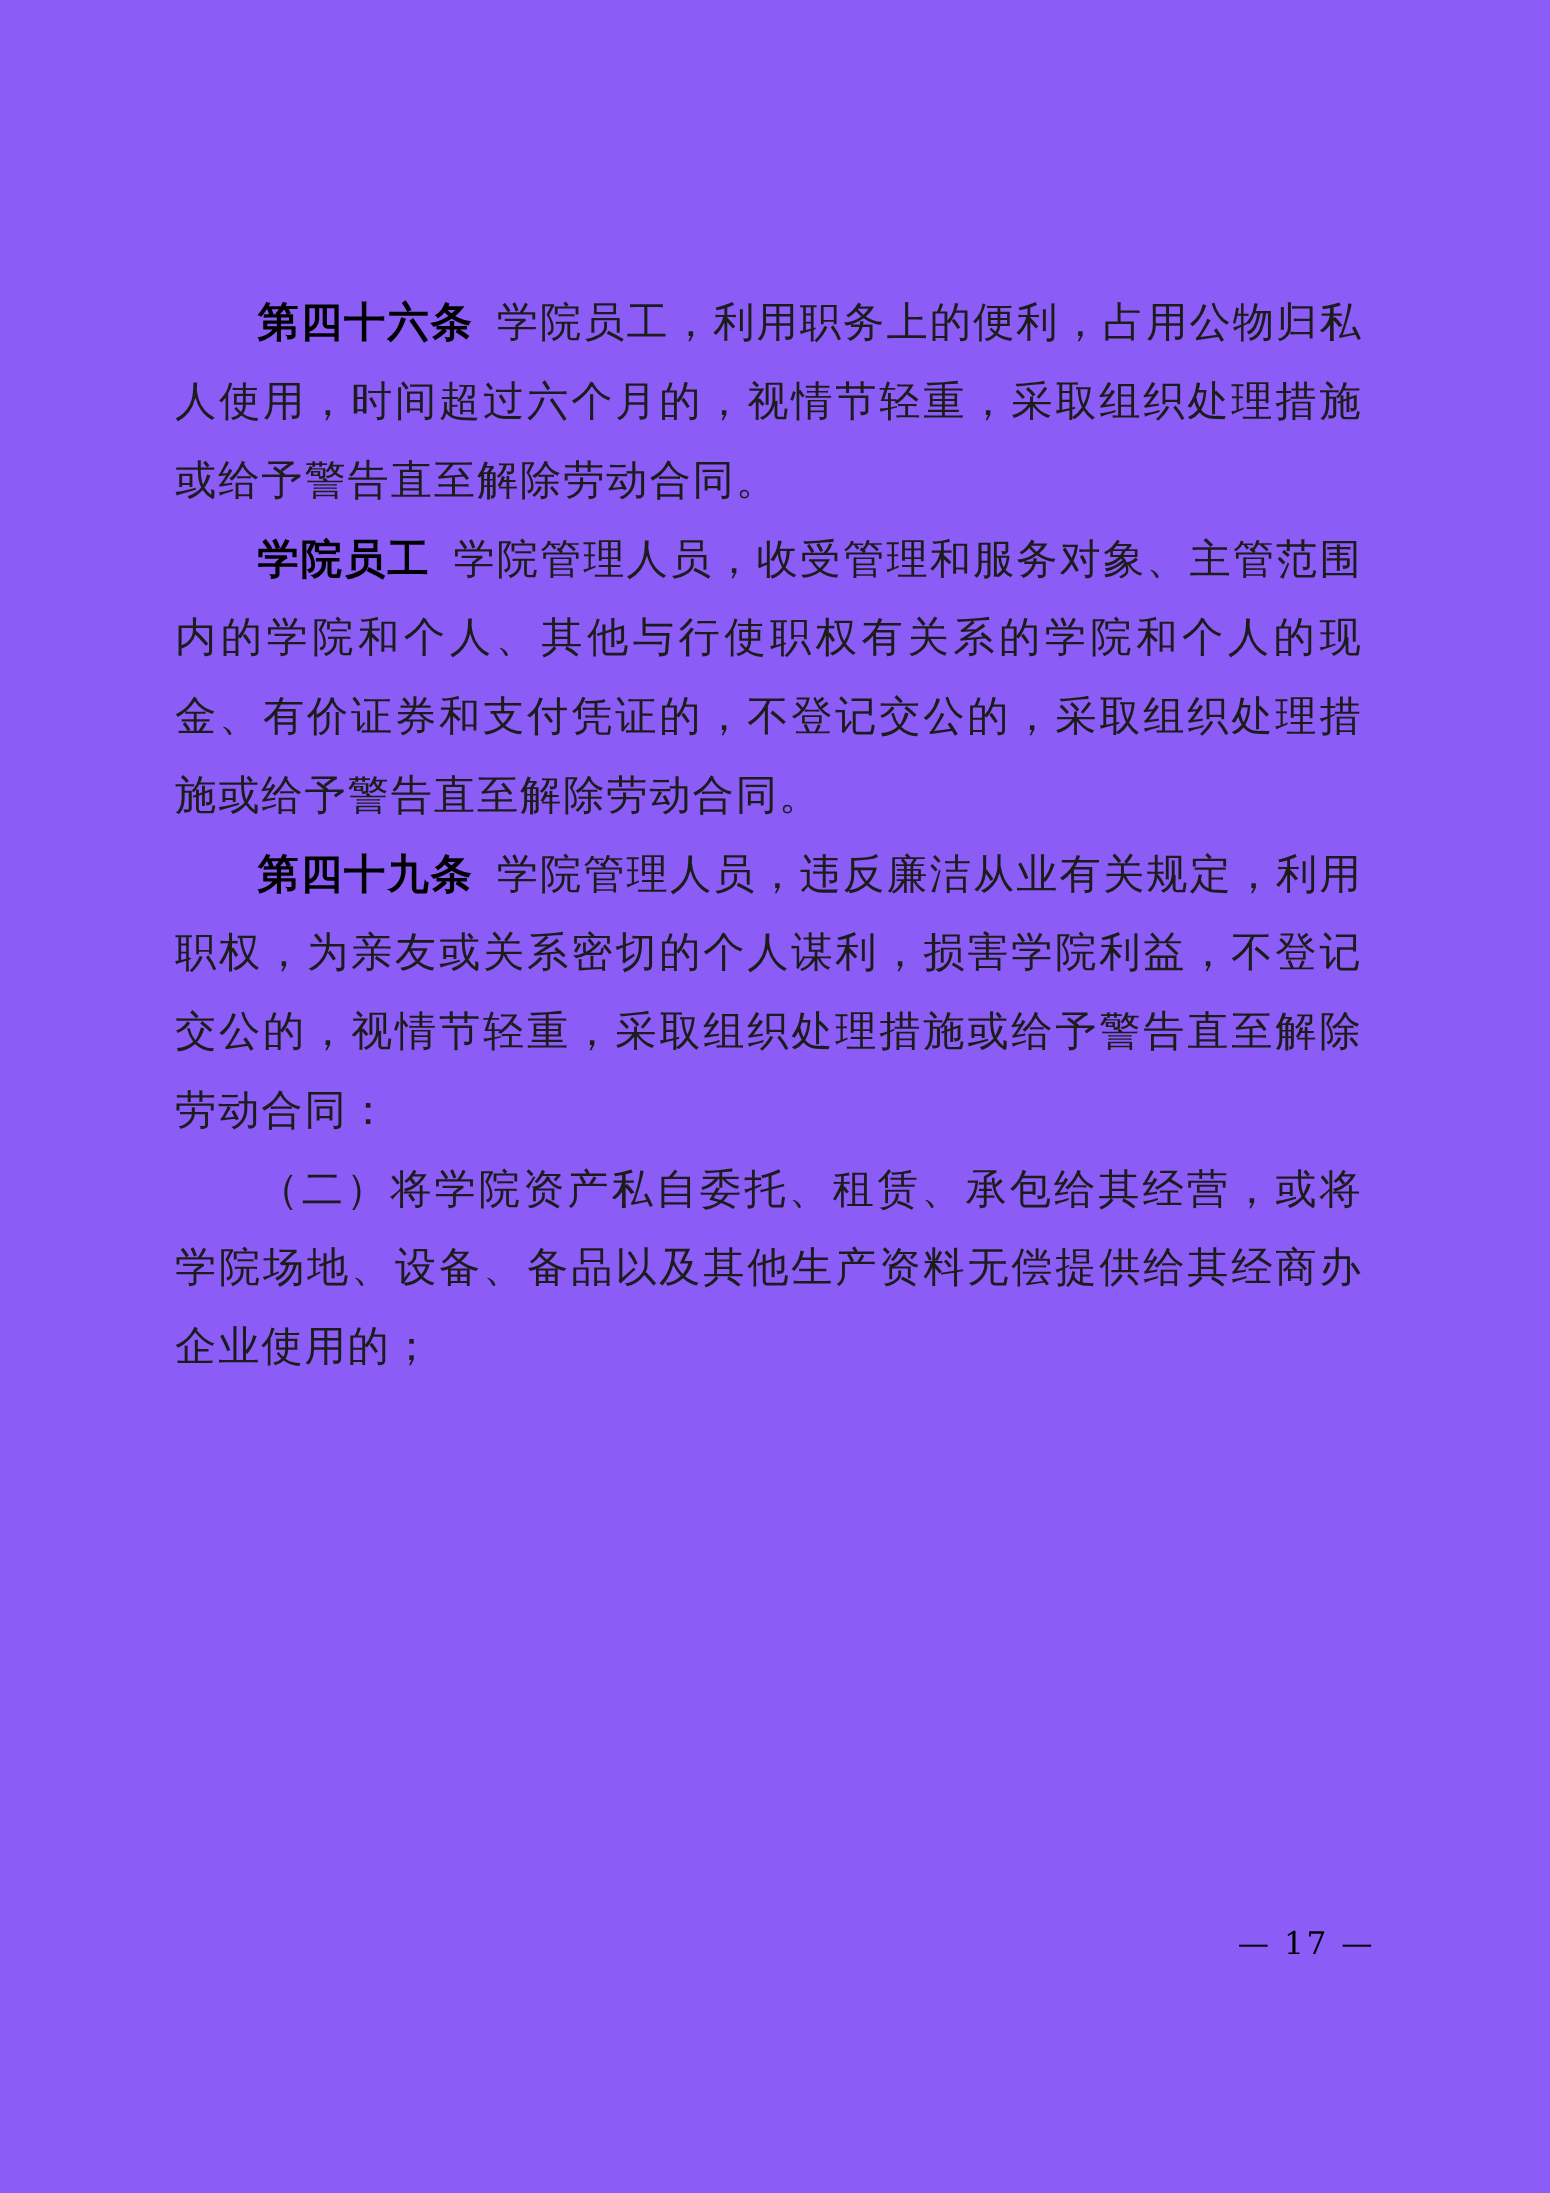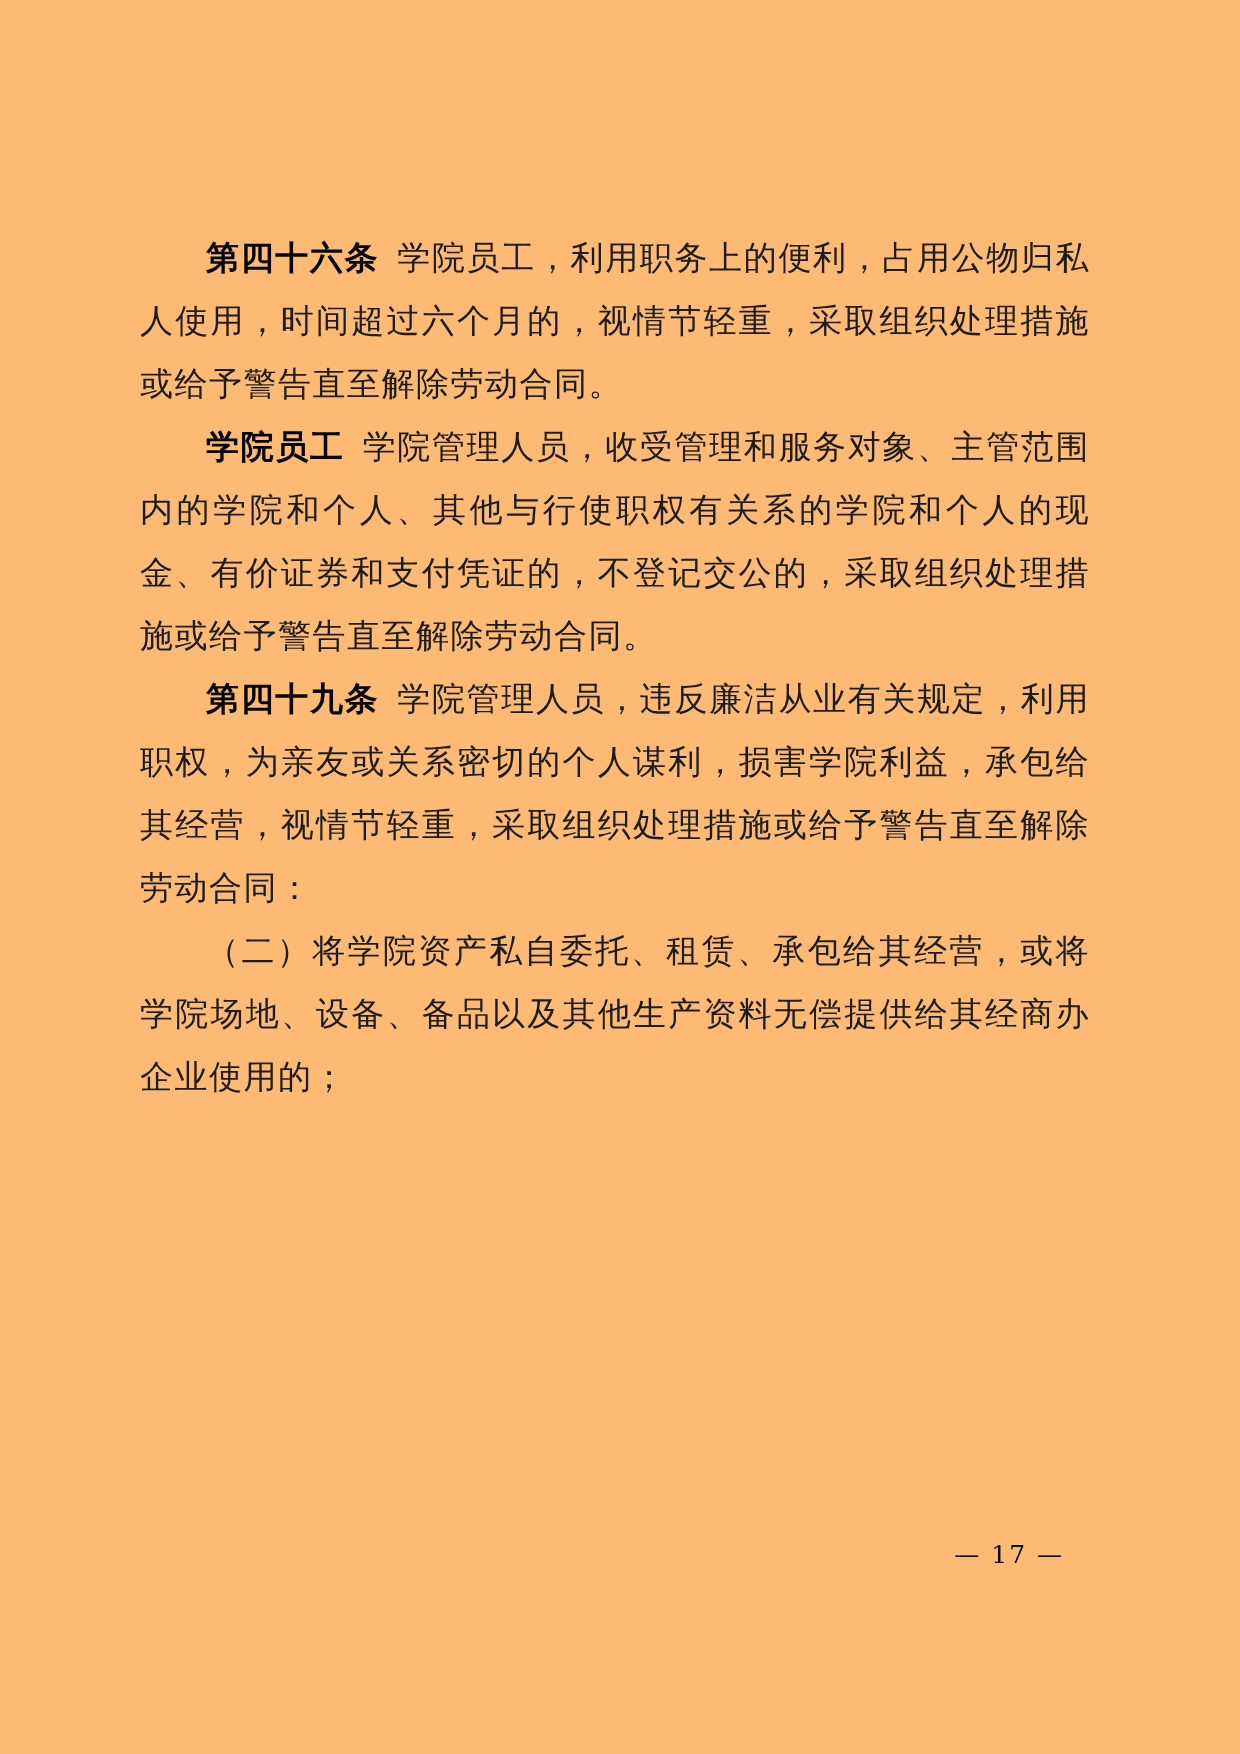--- a/index.html
+++ b/index.html
@@ -4,21 +4,21 @@
 <style>
   html, body {
     margin: 0;
     padding: 0;
     background: #ffffff;
   }
   .page {
     position: relative;
     width: 1240px;
     height: 1754px;
-    background: #fdba74;
+    background: #8b5cf6;
     font-family: "DejaVu Serif", serif;
     color: #1c1c1c;
     overflow: hidden;
   }
   .content {
     position: absolute;
     left: 140px;
     top: 226px;
     width: 950px;
   }
@@ -33,39 +33,39 @@
     word-break: break-all;
   }
   .term {
     font-weight: bold;
     color: #000000;
     margin-right: 0.55em;
   }
   .footer {
     position: absolute;
     top: 1540px;
-    right: 176px;
+    right: 140px;
     font-size: 25px;
     letter-spacing: 2px;
     color: #000000;
     font-family: "DejaVu Serif", serif;
   }
 </style>
 </head>
 <body>
 
 <div class="page">
   <div class="content">
 
     <p class="para"><span class="term">第四十六条</span><span>学院员工，利用职务上的便利，占用公物归私人使用，时间超过六个月的，视情节轻重，采取组织处理措施或给予警告直至解除劳动合同。</span></p>
 
 
     <p class="para"><span class="term">学院员工</span><span>学院管理人员，收受管理和服务对象、主管范围内的学院和个人、其他与行使职权有关系的学院和个人的现金、有价证券和支付凭证的，不登记交公的，采取组织处理措施或给予警告直至解除劳动合同。</span></p>
 
-    <p class="para"><span class="term">第四十九条</span><span>学院管理人员，违反廉洁从业有关规定，利用职权，为亲友或关系密切的个人谋利，损害学院利益，承包给其经营，视情节轻重，采取组织处理措施或给予警告直至解除劳动合同：</span></p>
+    <p class="para"><span class="term">第四十九条</span><span>学院管理人员，违反廉洁从业有关规定，利用职权，为亲友或关系密切的个人谋利，损害学院利益，不登记交公的，视情节轻重，采取组织处理措施或给予警告直至解除劳动合同：</span></p>
 
 
     <p class="para"><span>（二）将学院资产私自委托、租赁、承包给其经营，或将学院场地、设备、备品以及其他生产资料无偿提供给其经商办企业使用的；</span></p>
 
   </div>
 
   <div class="footer">— 17 —</div>
 </div>
 
 </body></html>

